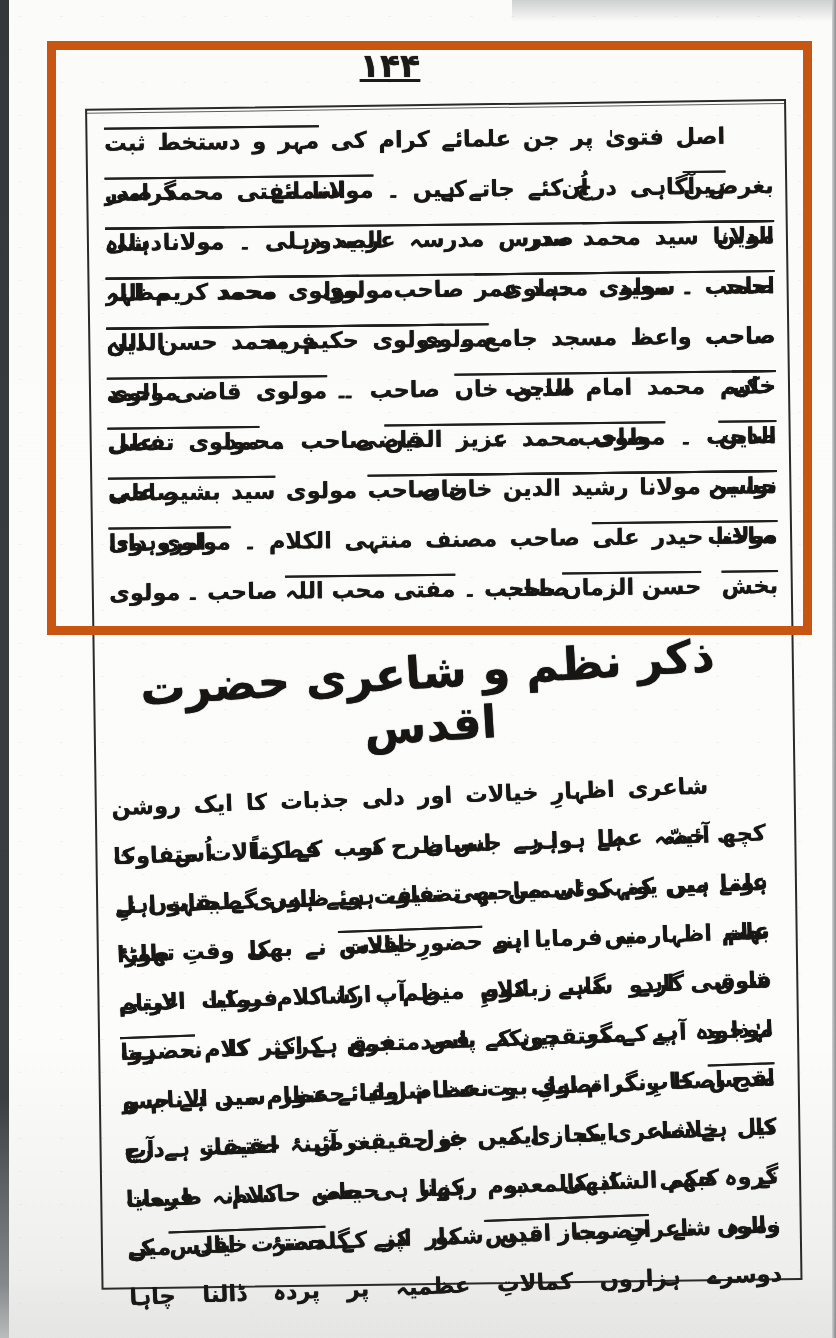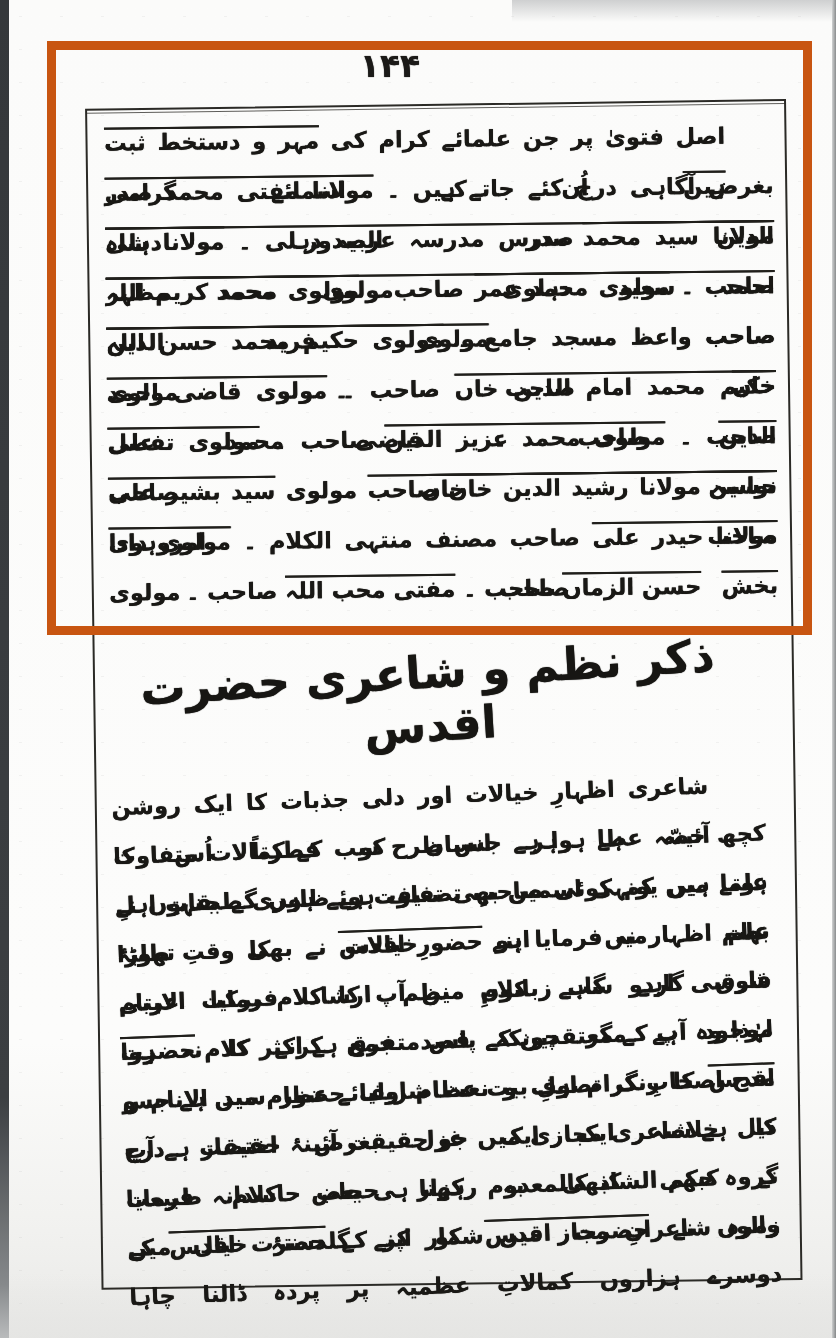--- a/index.html
+++ b/index.html
@@ -46,20 +46,21 @@
   }
 
   
   .page-number{
     position:absolute;top:46px;left:0;right:56px;
     text-align:center;
     font-size:33px;font-weight:bold;color:#1b1a18;
     letter-spacing:7px;
     text-shadow:0 0 1px #1b1a18;
     z-index:3;
+    text-decoration:underline;
   }
 
   
   .page-frame{
     position:absolute;left:85px;top:99px;width:701px;height:1181px;
     box-sizing:border-box;
     border:2.5px solid #2b2a26;
     transform:rotate(-0.8deg);
     transform-origin:top right;
     z-index:2;

